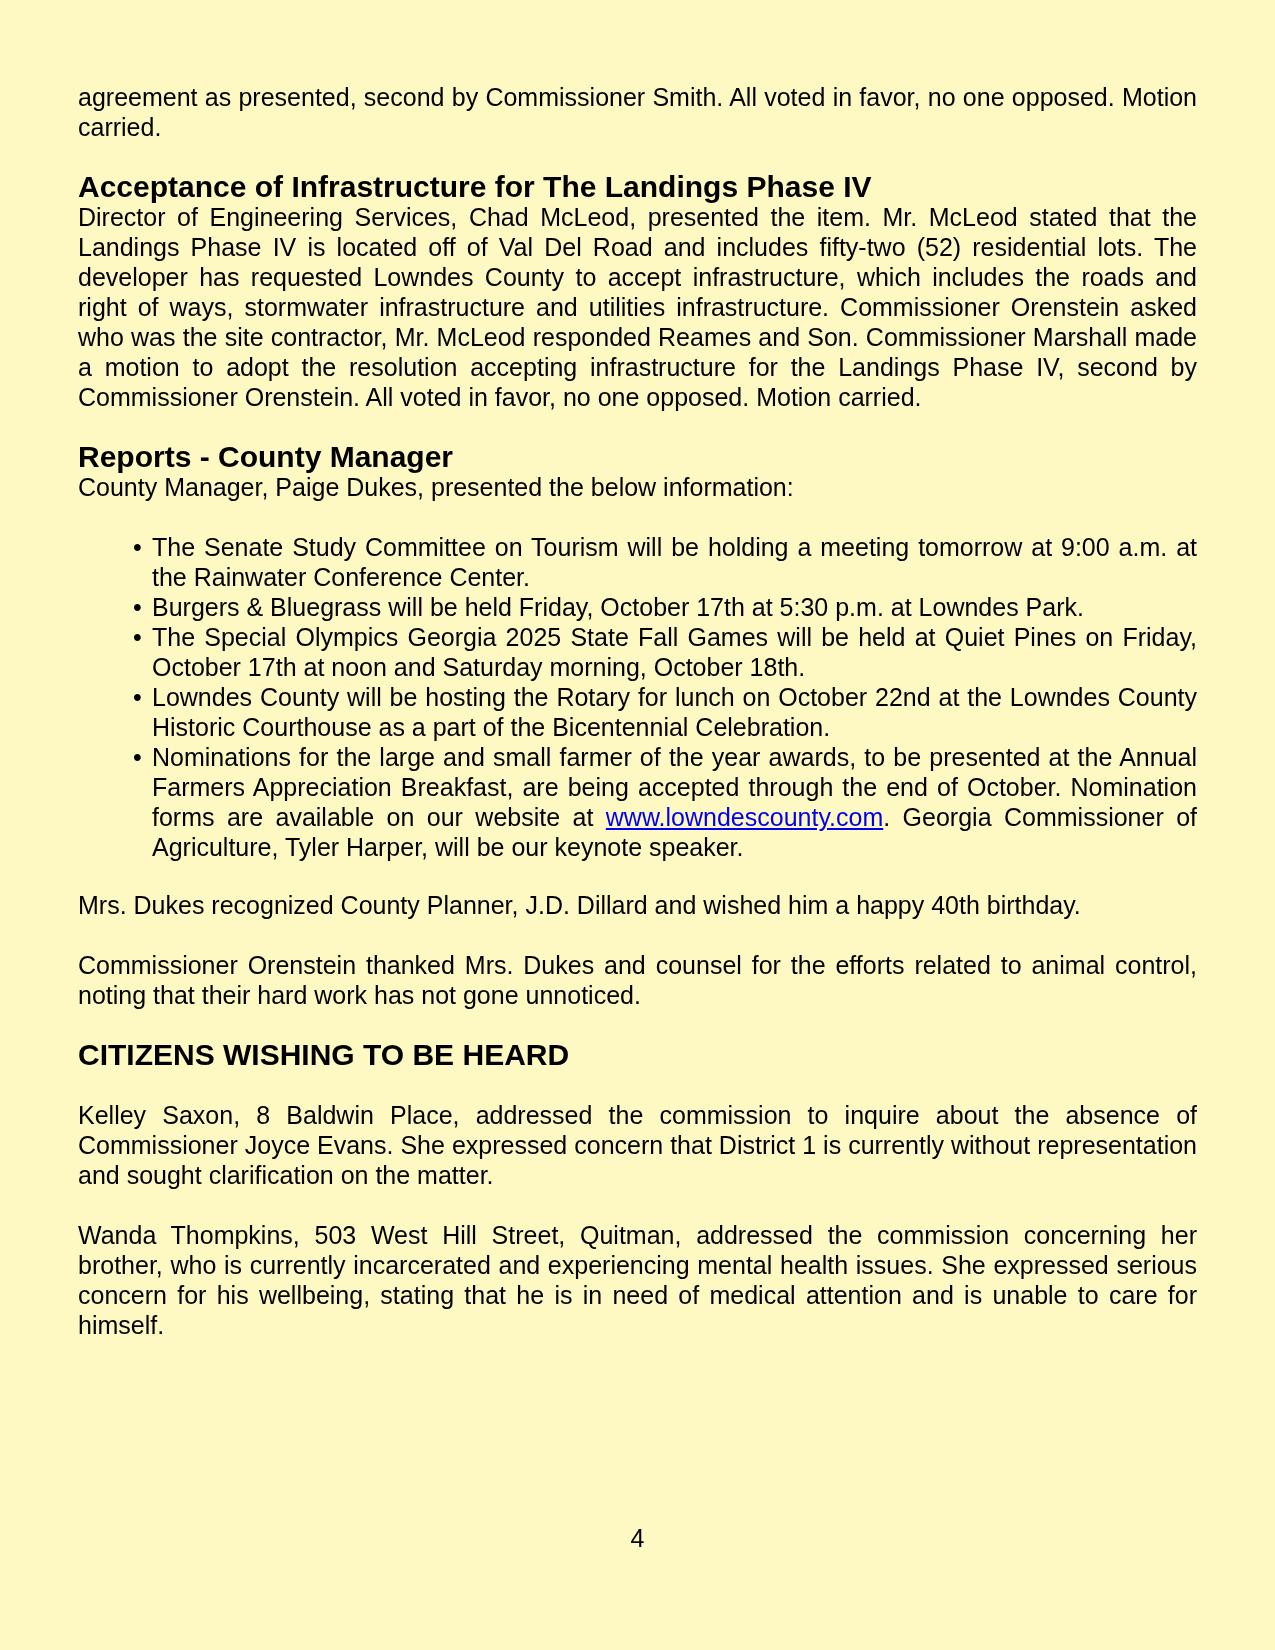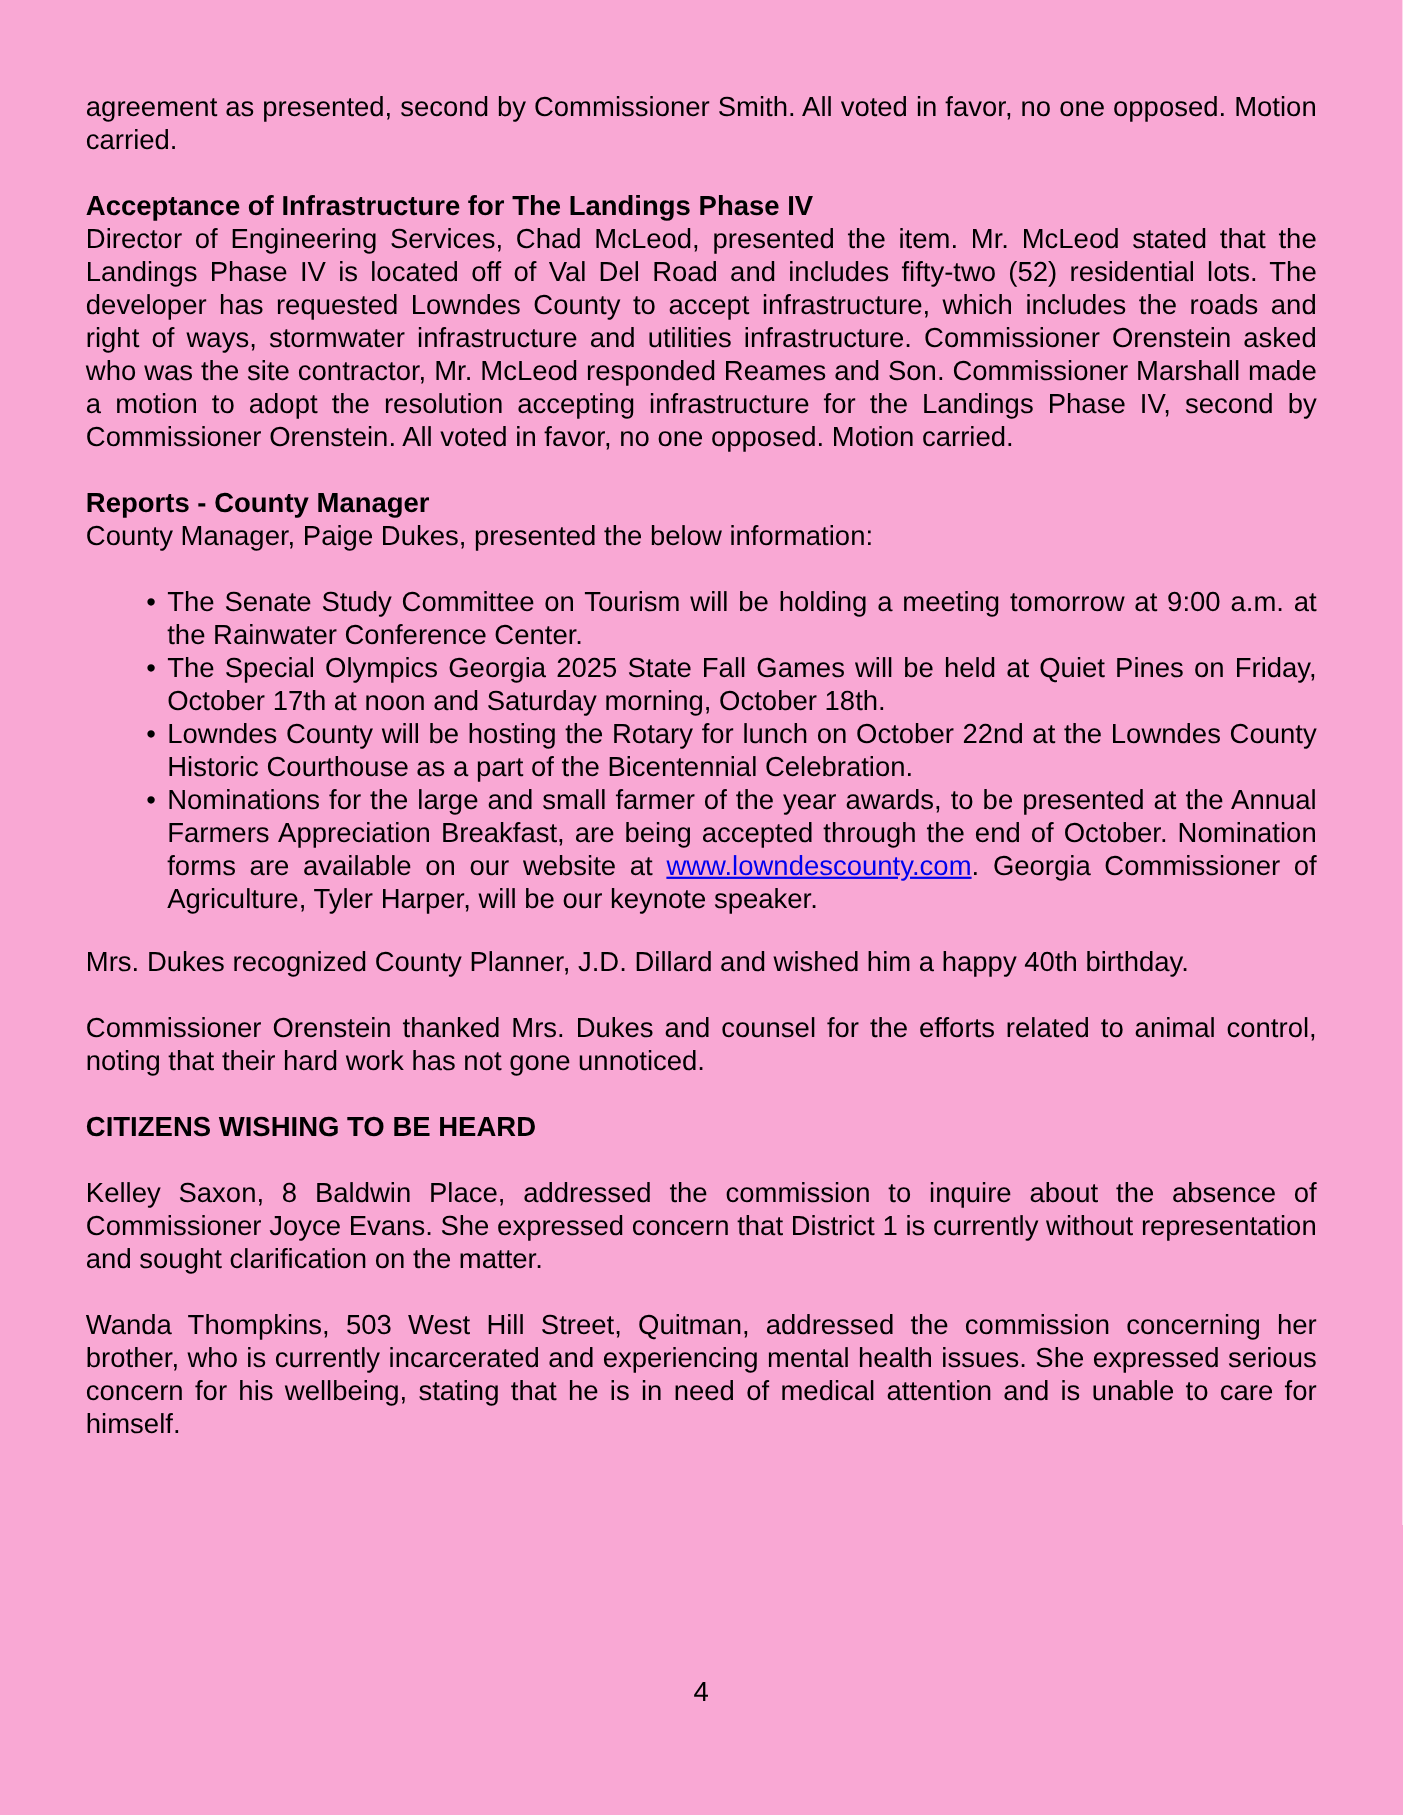--- a/index.html
+++ b/index.html
@@ -1,41 +1,41 @@
 <!DOCTYPE html>
 <html><head>
 <meta charset="utf-8">
 <style>
   html, body { margin: 0; padding: 0; background: #ffffff; }
   .page {
     position: relative;
     width: 1275px;
     height: 1650px;
-    background: #f9a8d4;
+    background: #fef9c3;
     font-family: "Liberation Sans", "DejaVu Sans", sans-serif;
     font-size: 25px;
     line-height: 30px;
     color: #000000;
     overflow: hidden;
   }
   .content {
     position: absolute;
     left: 78px;
     top: 82px;
     width: 1119px;
   }
   .para {
     margin: 30px 0 0 0;
     text-align: justify;
   }
   .para.first { margin-top: 0; }
   .para.tight { margin-top: 0; }   
   .para.gap-large { margin-top: 28px; } 
   .heading {
-    font-size: 25px;
+    font-size: 30px;
     line-height: 30px;
     font-weight: bold;
     margin: 30px 0 0 0;
     text-align: left;
   }
   .bullets {
     list-style: none;
     margin: 30px 0 0 0;
     padding: 0 0 0 74px;
   }
@@ -73,20 +73,21 @@
     <h2 class="heading">Acceptance of Infrastructure for The Landings Phase IV</h2>
 
     <p class="para tight">Director of Engineering Services, Chad McLeod, presented the item. Mr. McLeod stated that the Landings Phase IV is located off of Val Del Road and includes fifty-two (52) residential lots. The developer has requested Lowndes County to accept infrastructure, which includes the roads and right of ways, stormwater infrastructure and utilities infrastructure. Commissioner Orenstein asked who was the site contractor, Mr. McLeod responded Reames and Son. Commissioner Marshall made a motion to adopt the resolution accepting infrastructure for the Landings Phase IV, second by Commissioner Orenstein. All voted in favor, no one opposed. Motion carried.</p>
 
     <h2 class="heading">Reports - County Manager</h2>
 
     <p class="para tight">County Manager, Paige Dukes, presented the below information:</p>
 
     <ul class="bullets">
       <li>The Senate Study Committee on Tourism will be holding a meeting tomorrow at 9:00 a.m. at the Rainwater Conference Center.</li>
+      <li>Burgers &amp; Bluegrass will be held Friday, October 17th at 5:30 p.m. at Lowndes Park.</li>
       <li>The Special Olympics Georgia 2025 State Fall Games will be held at Quiet Pines on Friday, October 17th at noon and Saturday morning, October 18th.</li>
       <li>Lowndes County will be hosting the Rotary for lunch on October 22nd at the Lowndes County Historic Courthouse as a part of the Bicentennial Celebration.</li>
       <li><span>Nominations for the large and small farmer of the year awards, to be presented at the Annual Farmers Appreciation Breakfast, are being accepted through the end of October. Nomination forms are available on our website at </span><a class="link" href="#">www.lowndescounty.com</a><span>. Georgia Commissioner of Agriculture, Tyler Harper, will be our keynote speaker.</span></li>
     </ul>
 
     <p class="para gap-large">Mrs. Dukes recognized County Planner, J.D. Dillard and wished him a happy 40th birthday.</p>
 
     <p class="para">Commissioner Orenstein thanked Mrs. Dukes and counsel for the efforts related to animal control, noting that their hard work has not gone unnoticed.</p>
 
     <h2 class="heading">CITIZENS WISHING TO BE HEARD</h2>

